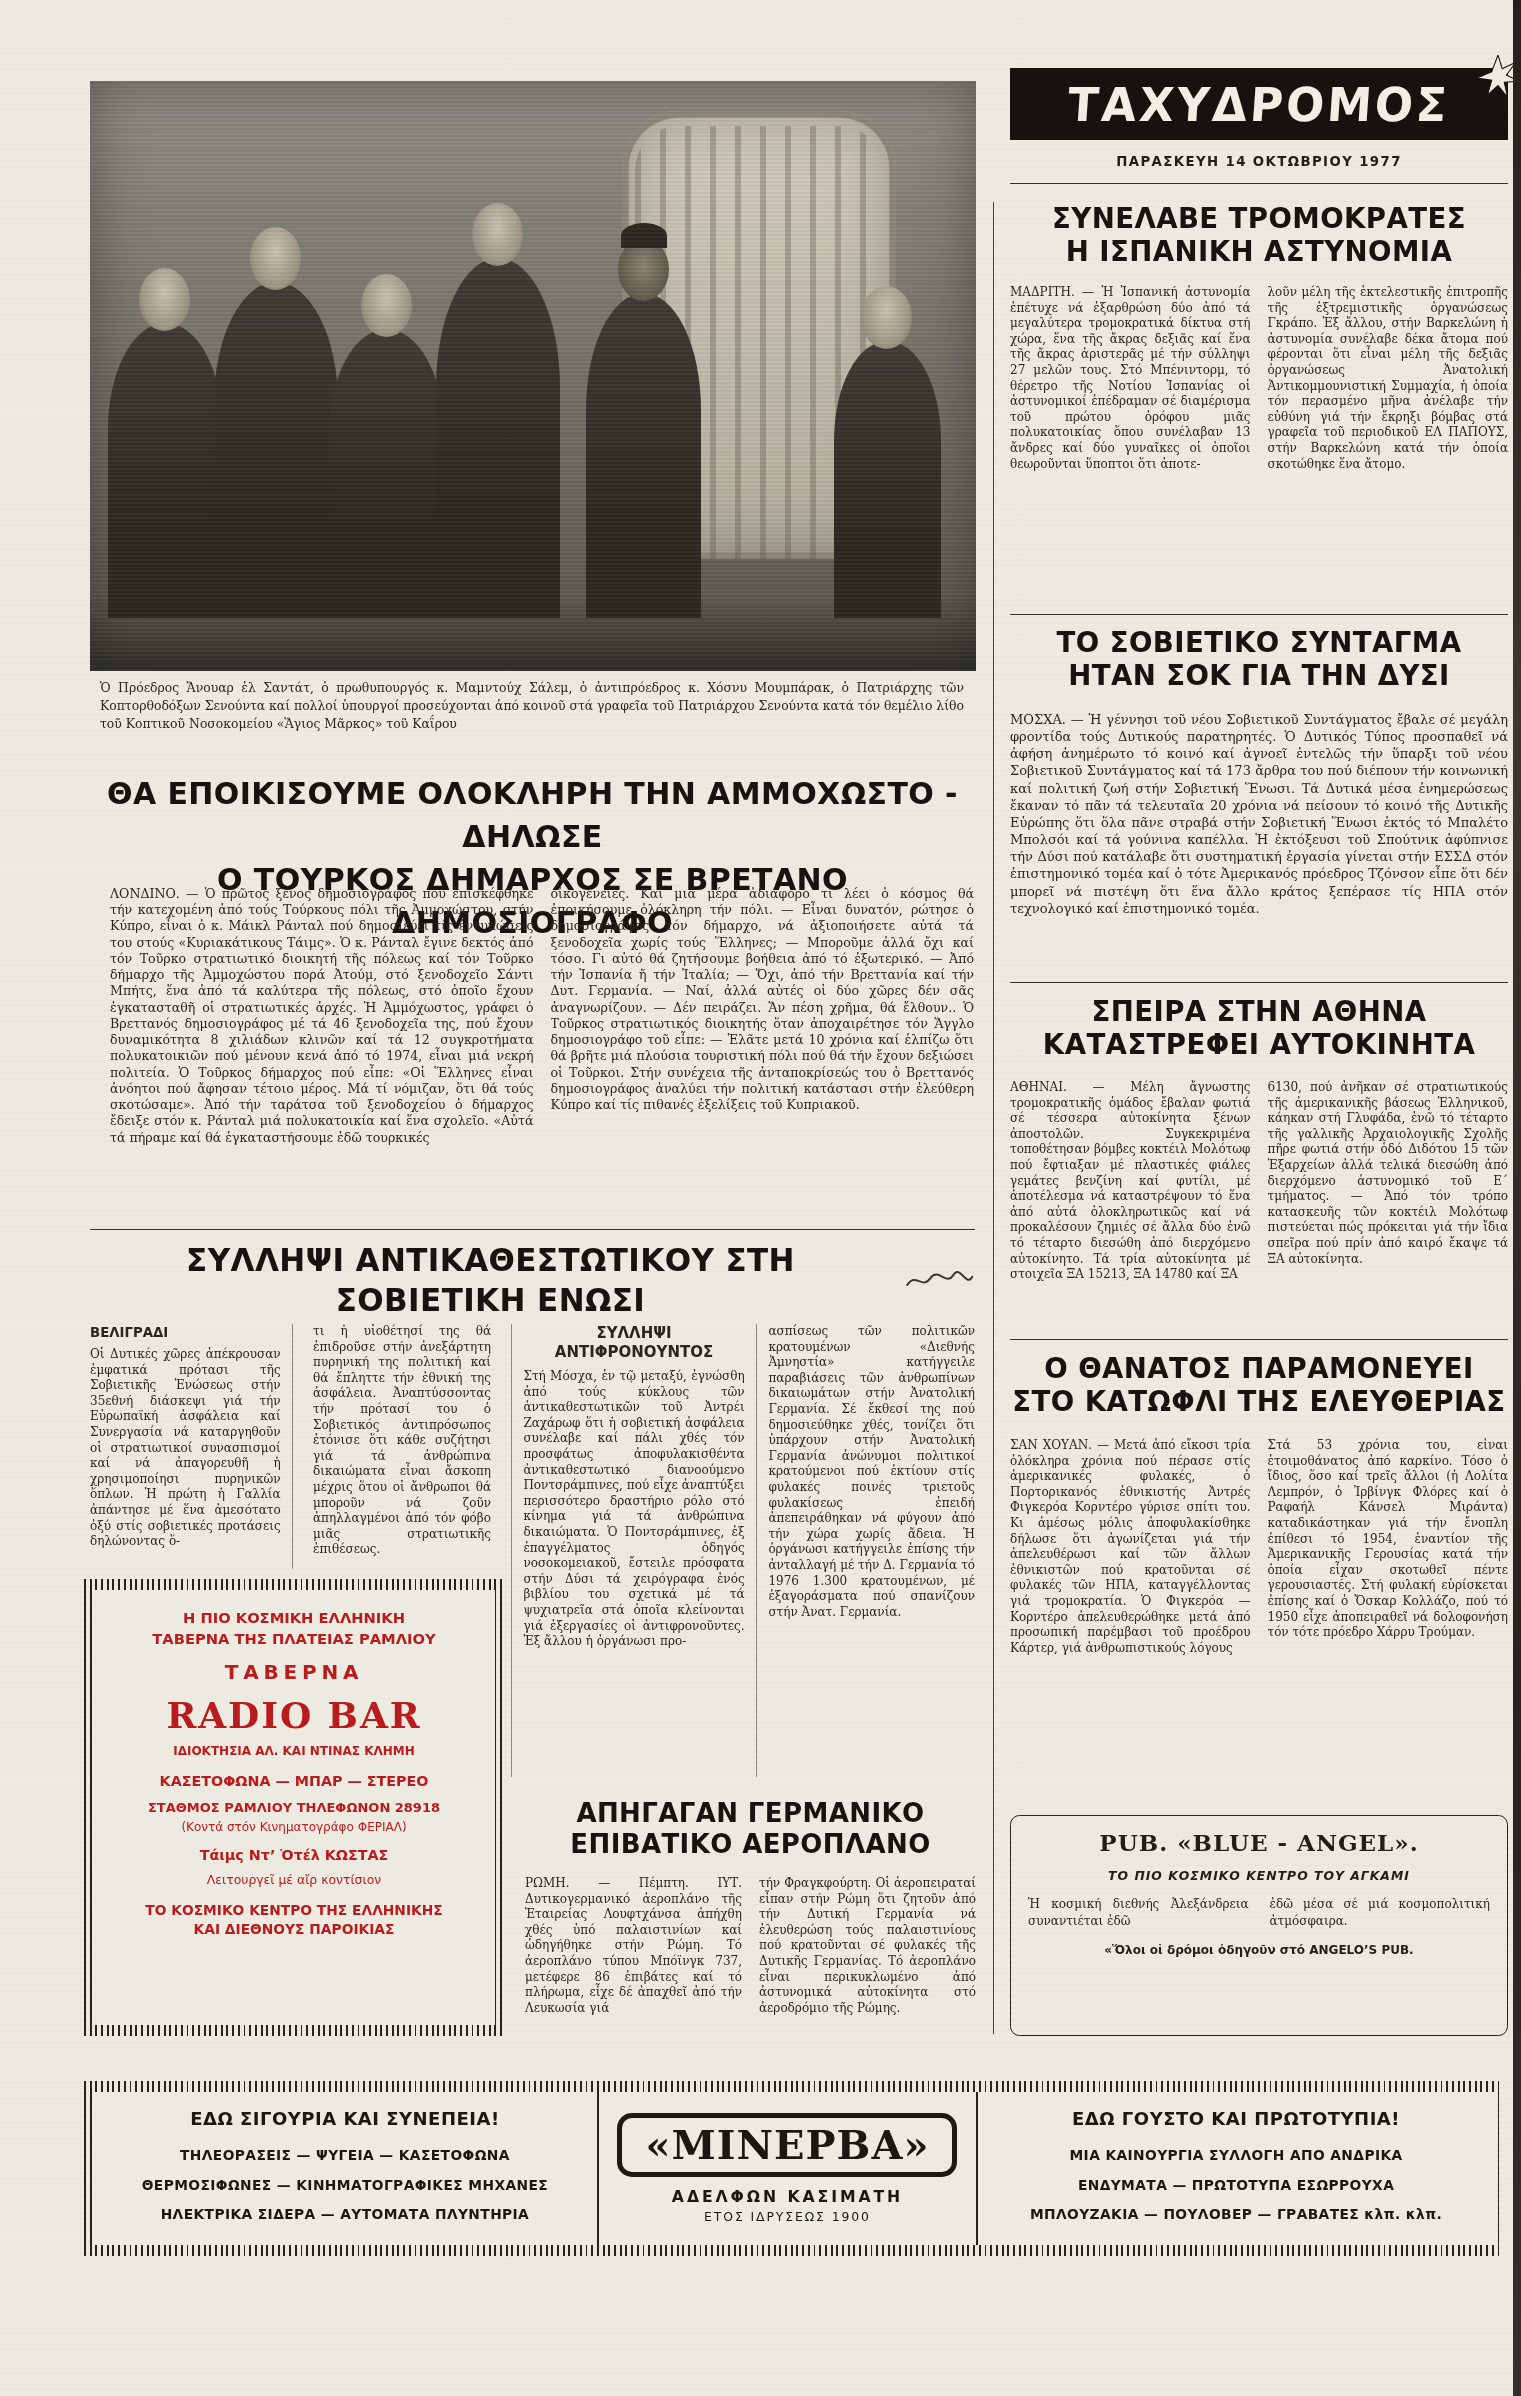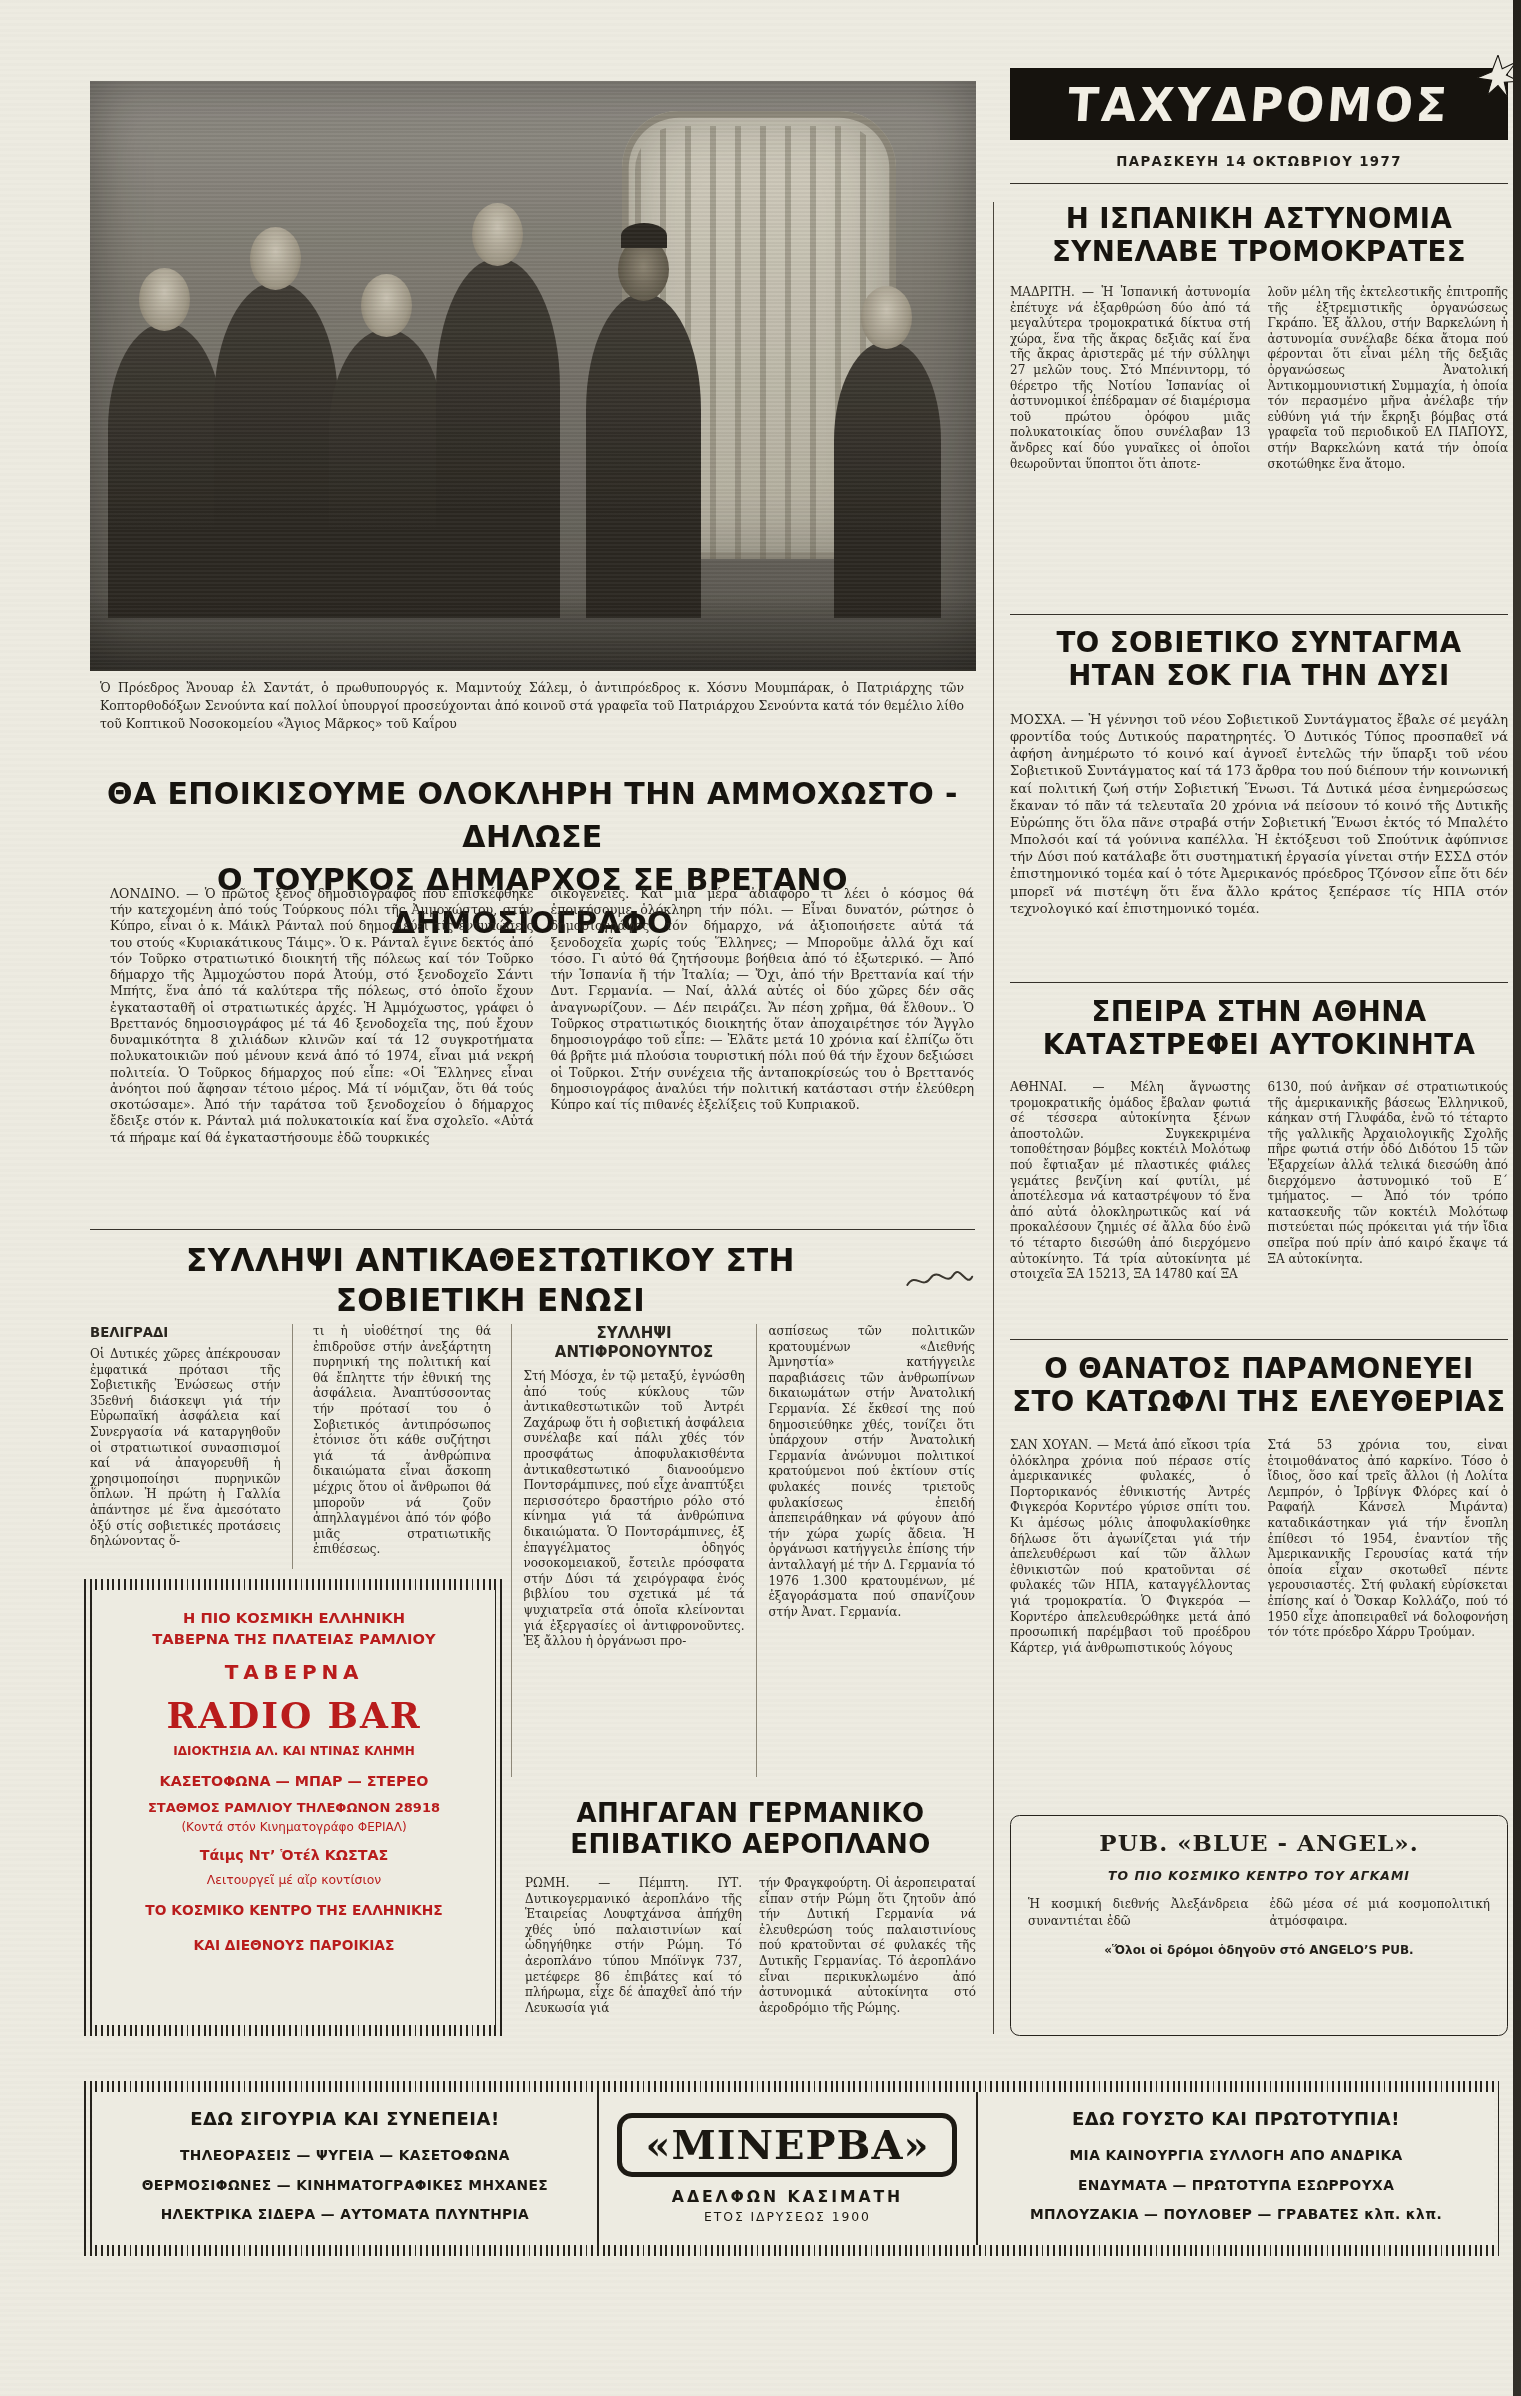--- a/index.html
+++ b/index.html
@@ -74,21 +74,21 @@
   .tav-inner div:nth-child(2){font-size:14.7px;font-weight:bold;margin-top:3.8px;}
   .tav-inner div:nth-child(3){font-size:20px;font-weight:bold;letter-spacing:4.8px;margin-top:13.3px;}
   .tav-inner div:nth-child(4){font-family:"DejaVu Serif", serif;font-size:36px;font-weight:bold;margin-top:9.5px;letter-spacing:1.9px;}
   .tav-inner div:nth-child(5){font-size:12px;font-weight:bold;margin-top:7.6px;}
   .tav-inner div:nth-child(6){font-size:14.3px;font-weight:bold;margin-top:15px;}
   .tav-inner div:nth-child(7){font-size:13px;font-weight:bold;margin-top:11.4px;}
   .tav-inner div:nth-child(8){font-size:12px;margin-top:4.8px;}
   .tav-inner div:nth-child(9){font-size:14.3px;font-weight:bold;margin-top:13.3px;}
   .tav-inner div:nth-child(10){font-size:12.4px;margin-top:8.6px;}
   .tav-inner div:nth-child(11){font-size:13.8px;font-weight:bold;margin-top:15px;}
-  .tav-inner div:nth-child(12){font-size:13.8px;font-weight:bold;margin-top:19px;}
+  .tav-inner div:nth-child(12){font-size:13.8px;font-weight:bold;margin-top:3px;}
 
   
   .pub{position:absolute;left:1010px;top:1815px;width:498px;height:221px;border:1.9px solid #26231d;
        border-radius:9.5px;box-sizing:border-box;padding:13.3px 17px;text-align:center;}
   .pub-title{font-family:"DejaVu Serif", serif;font-weight:bold;font-size:23px;letter-spacing:1px;}
   .pub-sub{font-family:"DejaVu Sans", sans-serif;font-weight:bold;font-size:12.4px;letter-spacing:1px;margin-top:11.4px;font-style:italic;}
   .pub-cols{display:flex;gap:21px;margin-top:13.3px;font-size:12px;line-height:1.4;text-align:justify;}
   .pub-cols > div{flex:1;}
   .pub-foot{font-family:"DejaVu Sans", sans-serif;font-weight:bold;font-size:12px;margin-top:13.3px;}
 
@@ -143,22 +143,22 @@
   <div class="masthead">
     <span class="masthead-title">ΤΑΧΥΔΡΟΜΟΣ</span>
     <svg class="burst" viewBox="0 0 40 40">
       <path d="M20 0 L24 13 L37 7 L28 19 L40 25 L26 26 L29 40 L20 29 L10 38 L14 24 L0 22 L14 16 Z" fill="#edebe1" stroke="#16130e" stroke-width="1"></path>
     </svg>
   </div>
   <div class="dateline">ΠΑΡΑΣΚΕΥΗ 14 ΟΚΤΩΒΡΙΟΥ 1977</div>
   <div class="rule" style="left:1010px;top:183px;width:498px;"></div>
 
   <div class="rc" style="top:202px;">
+    <div class="hl h29">ΣΥΝΕΛΑΒΕ ΤΡΟΜΟΚΡΑΤΕΣ</div>
     <div class="hl h29">Η ΙΣΠΑΝΙΚΗ ΑΣΤΥΝΟΜΙΑ</div>
-    <div class="hl h29">ΣΥΝΕΛΑΒΕ ΤΡΟΜΟΚΡΑΤΕΣ</div>
   </div>
   <div class="rc rc-body body-text twocol" style="top:285px;height:321px;">
     <div>ΜΑΔΡΙΤΗ. — Ἡ Ἱσπανική ἀστυνομία ἐπέτυχε νά ἐξαρθρώση δύο ἀπό τά μεγαλύτερα τρομοκρατικά δίκτυα στή χώρα, ἕνα τῆς ἄκρας δεξιᾶς καί ἕνα τῆς ἄκρας ἀριστερᾶς μέ τήν σύλληψι 27 μελῶν τους. Στό Μπένιντορμ, τό θέρετρο τῆς Νοτίου Ἱσπανίας οἱ ἀστυνομικοί ἐπέδραμαν σέ διαμέρισμα τοῦ πρώτου ὀρόφου μιᾶς πολυκατοικίας ὅπου συνέλαβαν 13 ἄνδρες καί δύο γυναῖκες οἱ ὁποῖοι θεωροῦνται ὕποπτοι ὅτι ἀποτε-</div>
     <div>λοῦν μέλη τῆς ἐκτελεστικῆς ἐπιτροπῆς τῆς ἐξτρεμιστικῆς ὀργανώσεως Γκράπο. Ἐξ ἄλλου, στήν Βαρκελώνη ἡ ἀστυνομία συνέλαβε δέκα ἄτομα πού φέρονται ὅτι εἶναι μέλη τῆς δεξιᾶς ὀργανώσεως Ἀνατολική Ἀντικομμουνιστική Συμμαχία, ἡ ὁποία τόν περασμένο μῆνα ἀνέλαβε τήν εὐθύνη γιά τήν ἔκρηξι βόμβας στά γραφεῖα τοῦ περιοδικοῦ ΕΛ ΠΑΠΟΥΣ, στήν Βαρκελώνη κατά τήν ὁποία σκοτώθηκε ἕνα ἄτομο.</div>
   </div>
 
   <div class="rule" style="left:1010px;top:614px;width:498px;"></div>
   <div class="rc" style="top:626px;">
     <div class="hl h29">ΤΟ ΣΟΒΙΕΤΙΚΟ ΣΥΝΤΑΓΜΑ</div>
     <div class="hl h29">ΗΤΑΝ ΣΟΚ ΓΙΑ ΤΗΝ ΔΥΣΙ</div>

